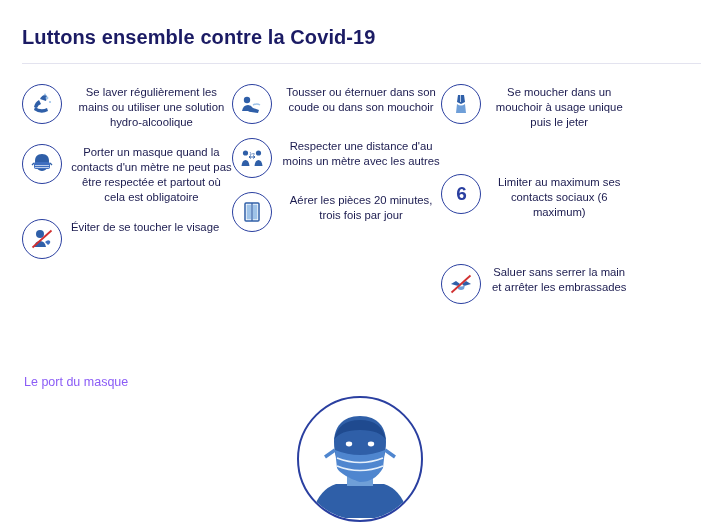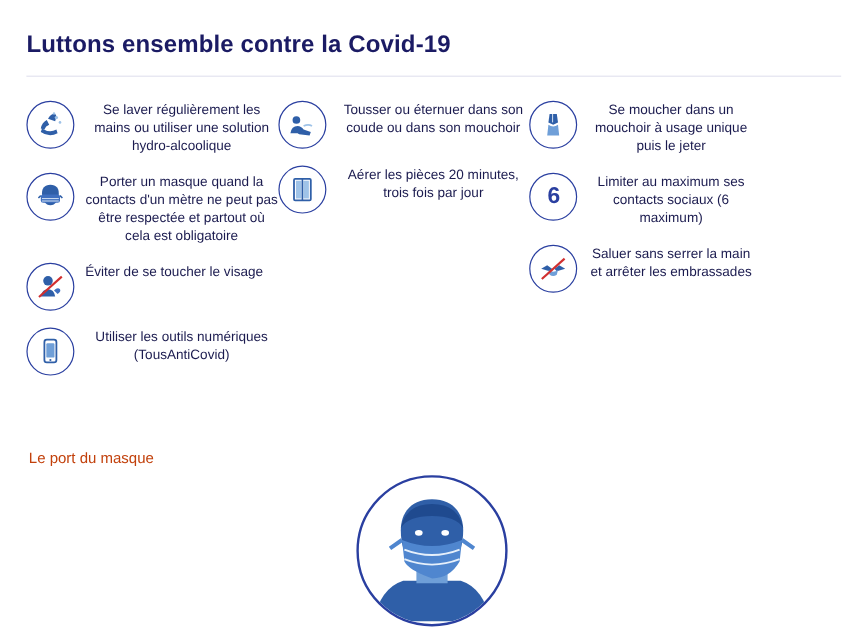--- a/index.html
+++ b/index.html
@@ -41,21 +41,21 @@
     gap: 0px;
     text-align: center;
   }
   .col {
     width: 226px;
     display: flex;
     flex-direction: column;
   }
   .col.c1 { width: 235px; }
   .col.c2 { width: 235px; }
-  .col.c3 { width: 209px; }
+  .col.c3 { width: 209px; gap: 30px; }
 
   .item {
     display: flex;
     align-items: flex-start;
     margin-bottom: 14px;
   }
   .badge {
     width: 40px;
     height: 40px;
     min-width: 40px;
@@ -77,21 +77,21 @@
     max-width: 170px;
   }
   .col.c1 .itxt { max-width: 165px; }
   .col.c3 .itxt { max-width: 150px; }
 
   .mask-label {
     position: absolute;
     left: 24px;
     top: 375px;
     font-size: 12.5px;
-    color: #c2410c;
+    color: #8b5cf6;
   }
   .mask-figure {
     position: absolute;
     left: 297px;
     top: 396px;
     width: 126px;
     height: 126px;
   }
   .mask-circle {
     width: 126px;
@@ -155,46 +155,49 @@
           <svg width="26" height="26" viewBox="0 0 26 26">
             <circle cx="11" cy="8" r="4" fill="#2f5fa8"></circle>
             <path d="M5 21 q1-6 6-6 q5 0 6 6z" fill="#2f5fa8"></path>
             <path d="M16 16 q3-3 5-1 q1 2-2 4z" fill="#3f6fbf"></path>
             <line x1="3.5" y1="21.5" x2="22.5" y2="4.5" stroke="#d12f2f" stroke-width="1.8"></line>
           </svg>
         </div>
         <div class="itxt">Éviter de se toucher le visage</div>
       </div>
 
-      <div class="item">
-        <div class="badge">
-          <svg width="26" height="26" viewBox="0 0 26 26">
-            <rect x="8" y="3" width="10" height="19" rx="2" fill="none" stroke="#2f5fa8" stroke-width="1.5"></rect>
-            <rect x="9.6" y="6" width="6.8" height="12" rx="1" fill="#6f9fd8"></rect>
-            <circle cx="13" cy="20" r="0.9" fill="#2f5fa8"></circle>
-          </svg>
-        </div>
-        <div class="itxt">Utiliser les outils numériques (TousAntiCovid)</div>
-      </div>
 
     </div>
 
     <div class="col c2">
 
       <div class="item">
         <div class="badge">
           <svg width="26" height="26" viewBox="0 0 26 26">
             <circle cx="8" cy="9" r="3.2" fill="#2f5fa8"></circle>
             <path d="M3 20 q1-6 6-6 q3 0 5 3 l6 2 -1 3 -7-1 q-2 0-3 -1z" fill="#2f5fa8"></path>
             <path d="M14 14 q4-2 7 0" stroke="#9fc3e8" stroke-width="1.4" fill="none"></path>
           </svg>
         </div>
         <div class="itxt">Tousser ou éternuer dans son coude ou dans son mouchoir</div>
       </div>
 
+      <div class="item">
+        <div class="badge">
+          <svg width="26" height="26" viewBox="0 0 26 26">
+            <circle cx="6.5" cy="8" r="2.6" fill="#2f5fa8"></circle>
+            <path d="M2.5 21 q0.6-6 4-6 q3.4 0 4 6z" fill="#2f5fa8"></path>
+            <circle cx="19.5" cy="8" r="2.6" fill="#2f5fa8"></circle>
+            <path d="M15.5 21 q0.6-6 4-6 q3.4 0 4 6z" fill="#2f5fa8"></path>
+            <path d="M10 12 h6 M10 12 l2-1.5 M10 12 l2 1.5 M16 12 l-2-1.5 M16 12 l-2 1.5" stroke="#2f5fa8" stroke-width="0.9" fill="none"></path>
+            <text x="13" y="9.6" font-size="4" text-anchor="middle" fill="#2f5fa8" font-family="Liberation Sans, sans-serif">1m</text>
+          </svg>
+        </div>
+        <div class="itxt">Respecter une distance d'au moins un mètre avec les autres</div>
+      </div>
 
       <div class="item">
         <div class="badge">
           <svg width="26" height="26" viewBox="0 0 26 26">
             <rect x="6" y="4" width="14" height="18" rx="1" fill="none" stroke="#2f5fa8" stroke-width="1.5"></rect>
             <rect x="7.6" y="5.6" width="4.6" height="14.8" fill="#9fc3e8"></rect>
             <rect x="13.8" y="5.6" width="4.6" height="14.8" fill="#9fc3e8"></rect>
             <line x1="13" y1="4" x2="13" y2="22" stroke="#2f5fa8" stroke-width="1.3"></line>
           </svg>
         </div>

